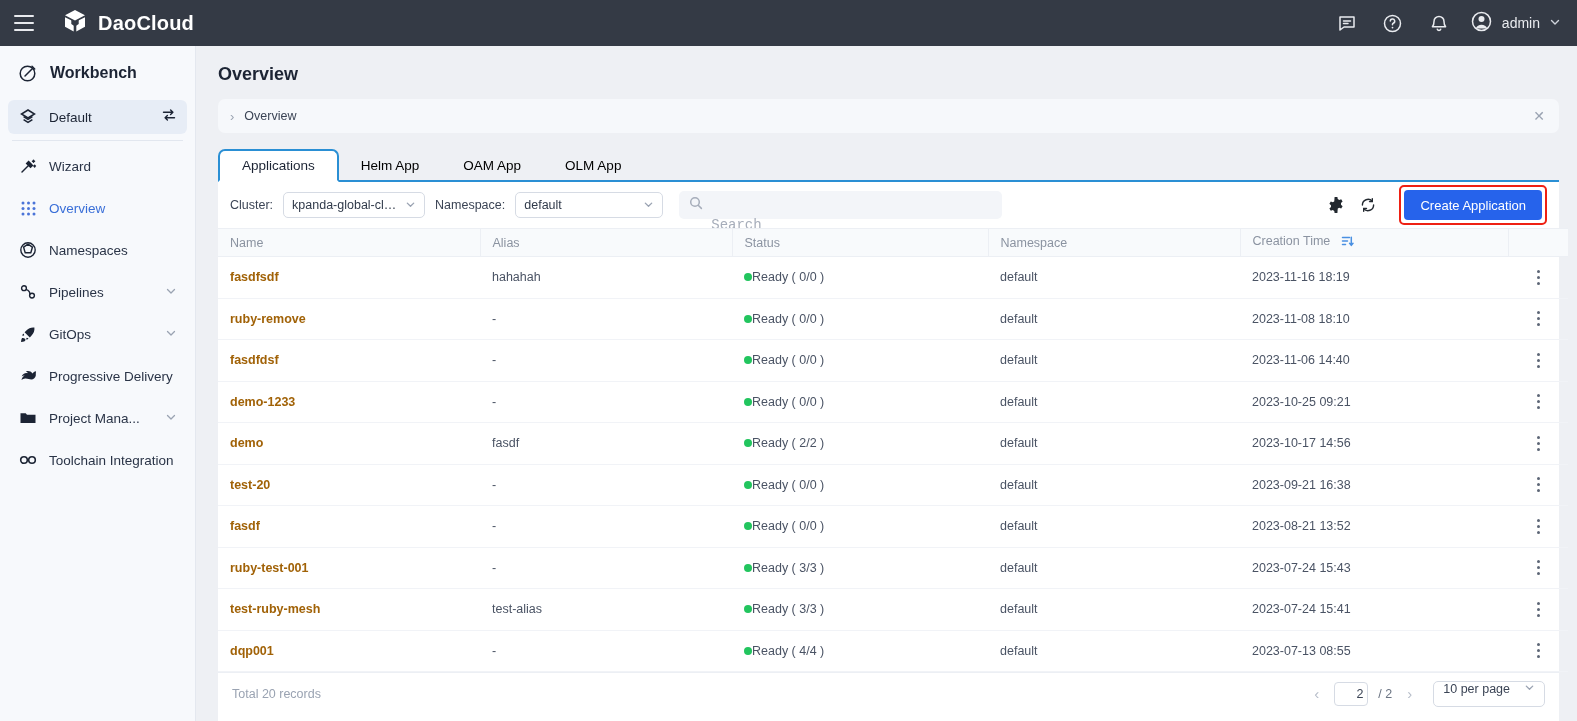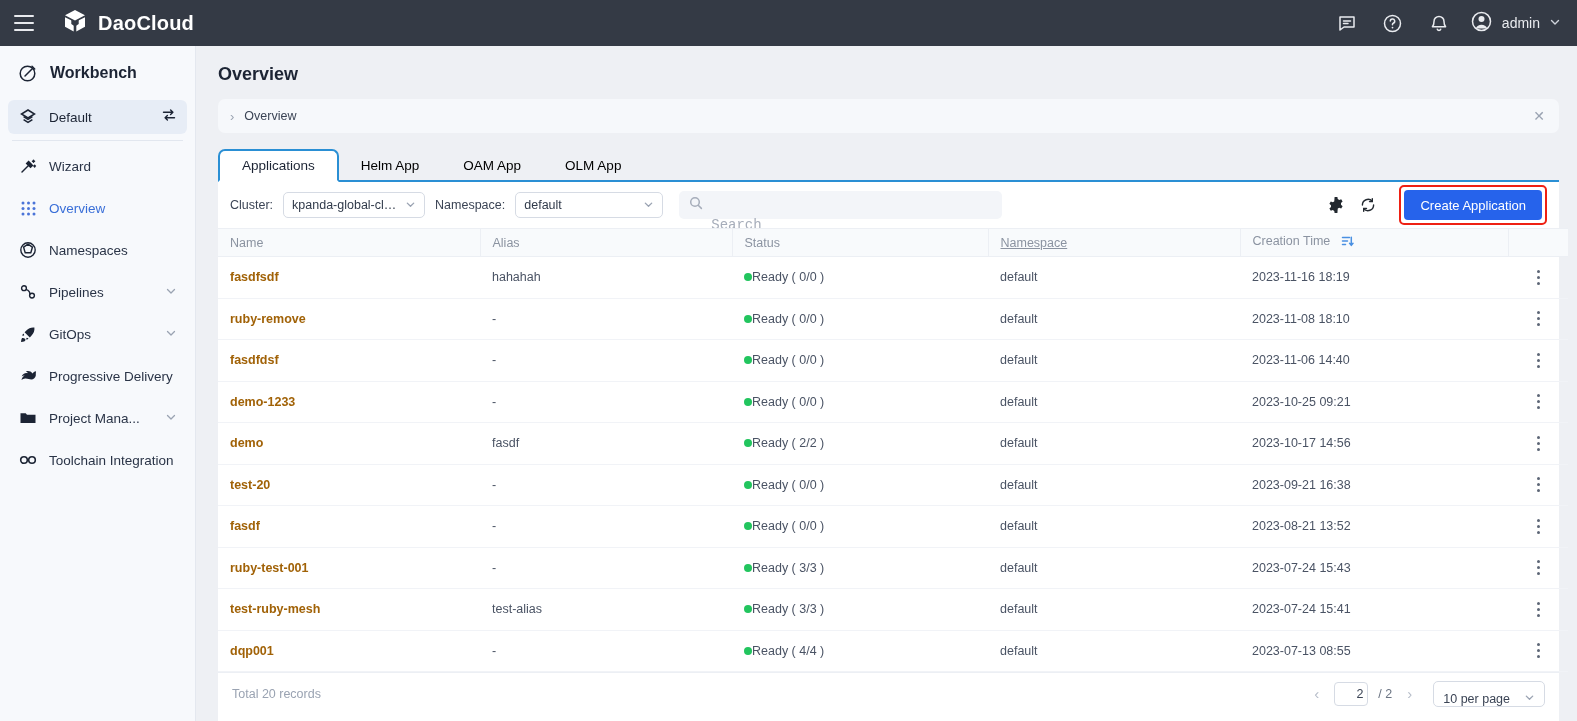--- a/index.html
+++ b/index.html
@@ -120,21 +120,21 @@
   }
   .tbl thead th:last-child { border-right: none; }
   .tbl tbody td {
     height: 41.5px; font-size: 12.5px; color:#4a5364; padding: 0 12px;
     border-bottom: 1px solid #f1f3f7;
   }
   .tbl tbody td.name { color:#a16207; font-weight: bold; }
   .col-name { width: 262px; }
   .col-alias { width: 252px; }
   .col-status { width: 256px; }
-  .col-ns { width: 252px; text-decoration: underline; }
+  .col-ns { width: 252px; }
   .col-time { width: 268px; }
   .col-act { width: 60px; }
   .status-cell { display:flex; align-items:center; gap: 0; }
   .dot { width: 8px; height: 8px; border-radius: 50%; background:#22c55e; flex:0 0 8px; }
   .sort-ico { display:inline-block; vertical-align: -3px; margin-left: 7px; }
   .kebab { display:flex; flex-direction:column; gap:3px; align-items:center; cursor:pointer; }
   .kebab i { width:3px; height:3px; border-radius:50%; background:#5d6676; display:block; }
 
   
   .footer {
@@ -144,21 +144,21 @@
   .total { font-size: 12.5px; color:#9aa3b2; }
   .pager { margin-left:auto; display:flex; align-items:center; gap: 10px; }
   .pg-arrow { color:#b6bdc9; font-size: 15px; padding: 0 5px; cursor:pointer; }
   .pg-input {
     width: 34px; height: 24px; border:1px solid #d6dbe4; border-radius:4px; text-align:right;
     padding-right: 4px; font-size: 12.5px; color:#3b4455; outline:none;
     font-family: "Liberation Sans", sans-serif;
   }
   .pg-total { font-size: 12.5px; color:#6b7483; }
   .pg-size {
-    height: 26px; border:1px solid #d6dbe4; border-radius:5px; display:flex; align-items:flex-end;
+    height: 26px; border:1px solid #d6dbe4; border-radius:5px; display:flex; align-items:flex-start;
     padding: 0 9px; gap: 14px; font-size: 12.5px; color:#3b4455; cursor:pointer; margin-left: 6px;
   }
 </style>
 </head>
 <body>
 
 <div class="app">
 
   <div class="topbar">
     <div class="hamburger">

